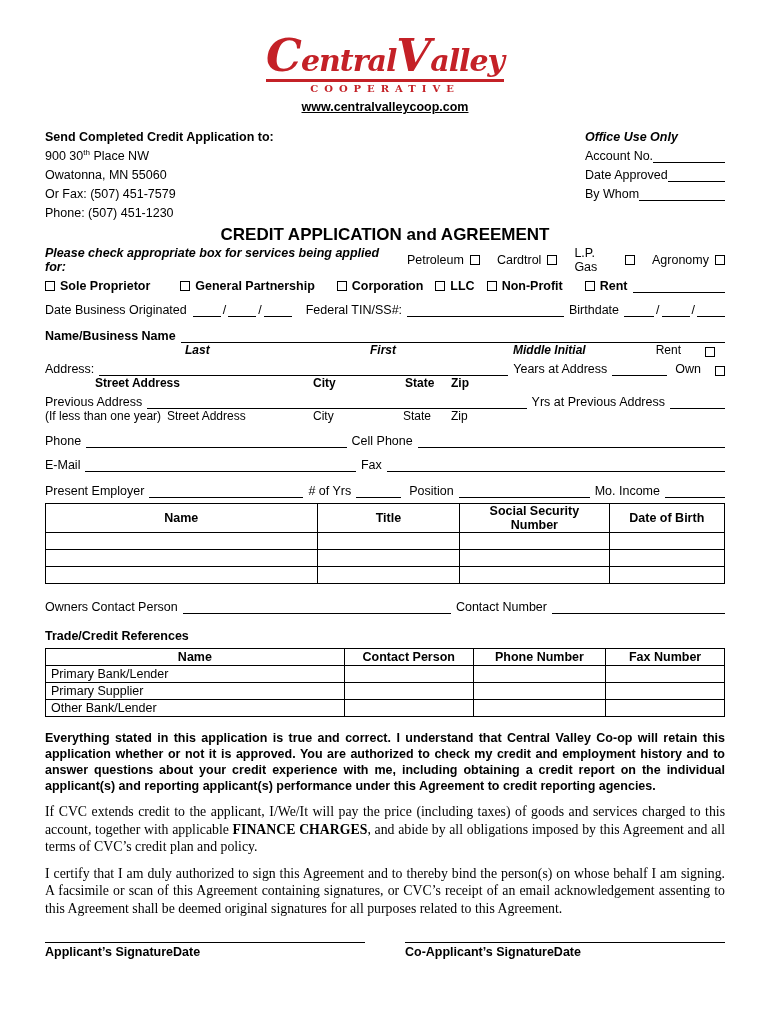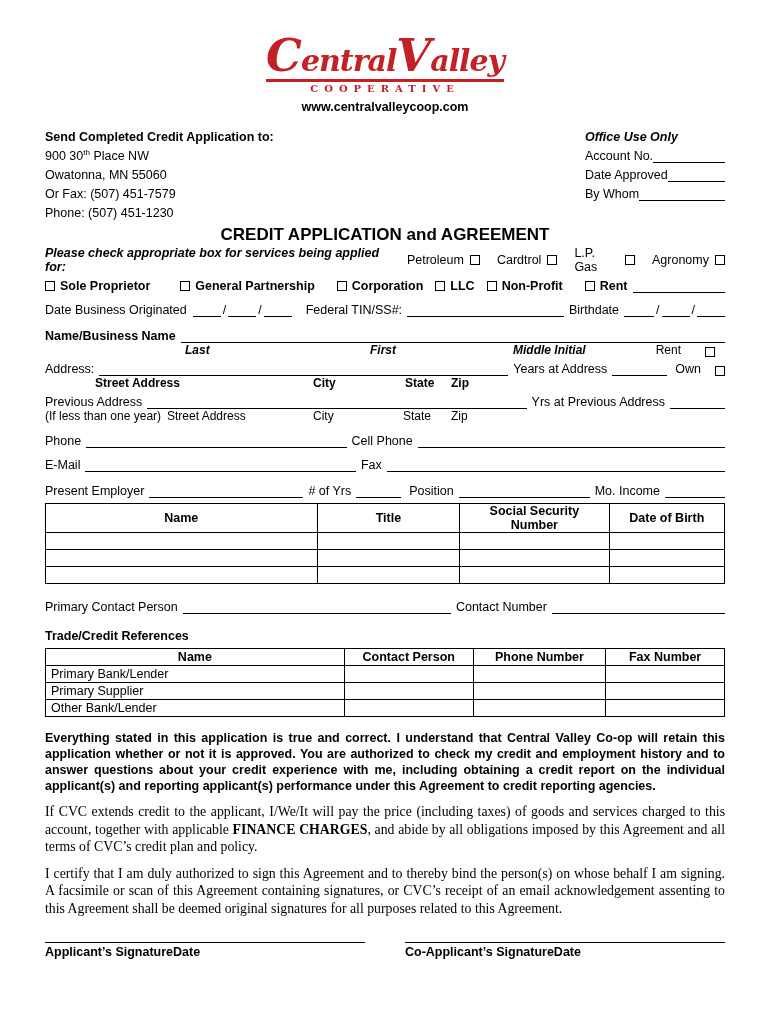--- a/index.html
+++ b/index.html
@@ -13,21 +13,21 @@
   sup{font-size:8px;}
 
   
   .logo-wrap{ text-align:center; margin-top:26px; }
   .logo{ display:inline-block; color:#c42127; font-family:"DejaVu Serif", serif; }
   .logo-text{ font-size:30px; font-weight:bold; font-style:italic; line-height:1.05; letter-spacing:-1px; white-space:nowrap; }
   .logo-word{ display:inline-block; }
   .logo-word::first-letter{ font-size:45px; }
   .logo-rule{ border-top:3px solid #c42127; margin-top:0px; }
   .logo-tag{ font-size:10px; font-weight:bold; letter-spacing:6px; margin-top:1px; text-align:center; }
-  .website{ text-align:center; font-weight:bold; margin-top:5px; }
+  .website{ text-align:center; font-weight:bold; text-decoration:underline; margin-top:5px; }
 
   
   .hdr{ display:flex; margin-top:11px; }
   .hdr-left{ flex:1; }
   .hdr-right{ width:140px; }
   .hline{ height:19px; display:flex; align-items:flex-end; }
   .hline .fill{ flex:1; }
 
   .page-title{ text-align:center; font-weight:bold; font-size:17px; margin-top:5px; }
 
@@ -276,21 +276,21 @@
       <tr>
           <td></td>
           <td></td>
           <td></td>
           <td></td>
         </tr>
     </tbody>
   </table>
 
   <div class="frow" style="margin-top:14px">
-    <span>Primary Contact Person</span>
+    <span>Owners Contact Person</span>
     <span class="fill fgrow" style="flex:1.55"></span>
     <span>Contact Number</span>
     <span class="fill fgrow" style="flex:1; margin-right:0"></span>
   </div>
 
   <div class="sect-head b">Trade/Credit References</div>
   <table class="tbl">
     <colgroup>
         <col style="width:44%">
         <col style="width:19%">

